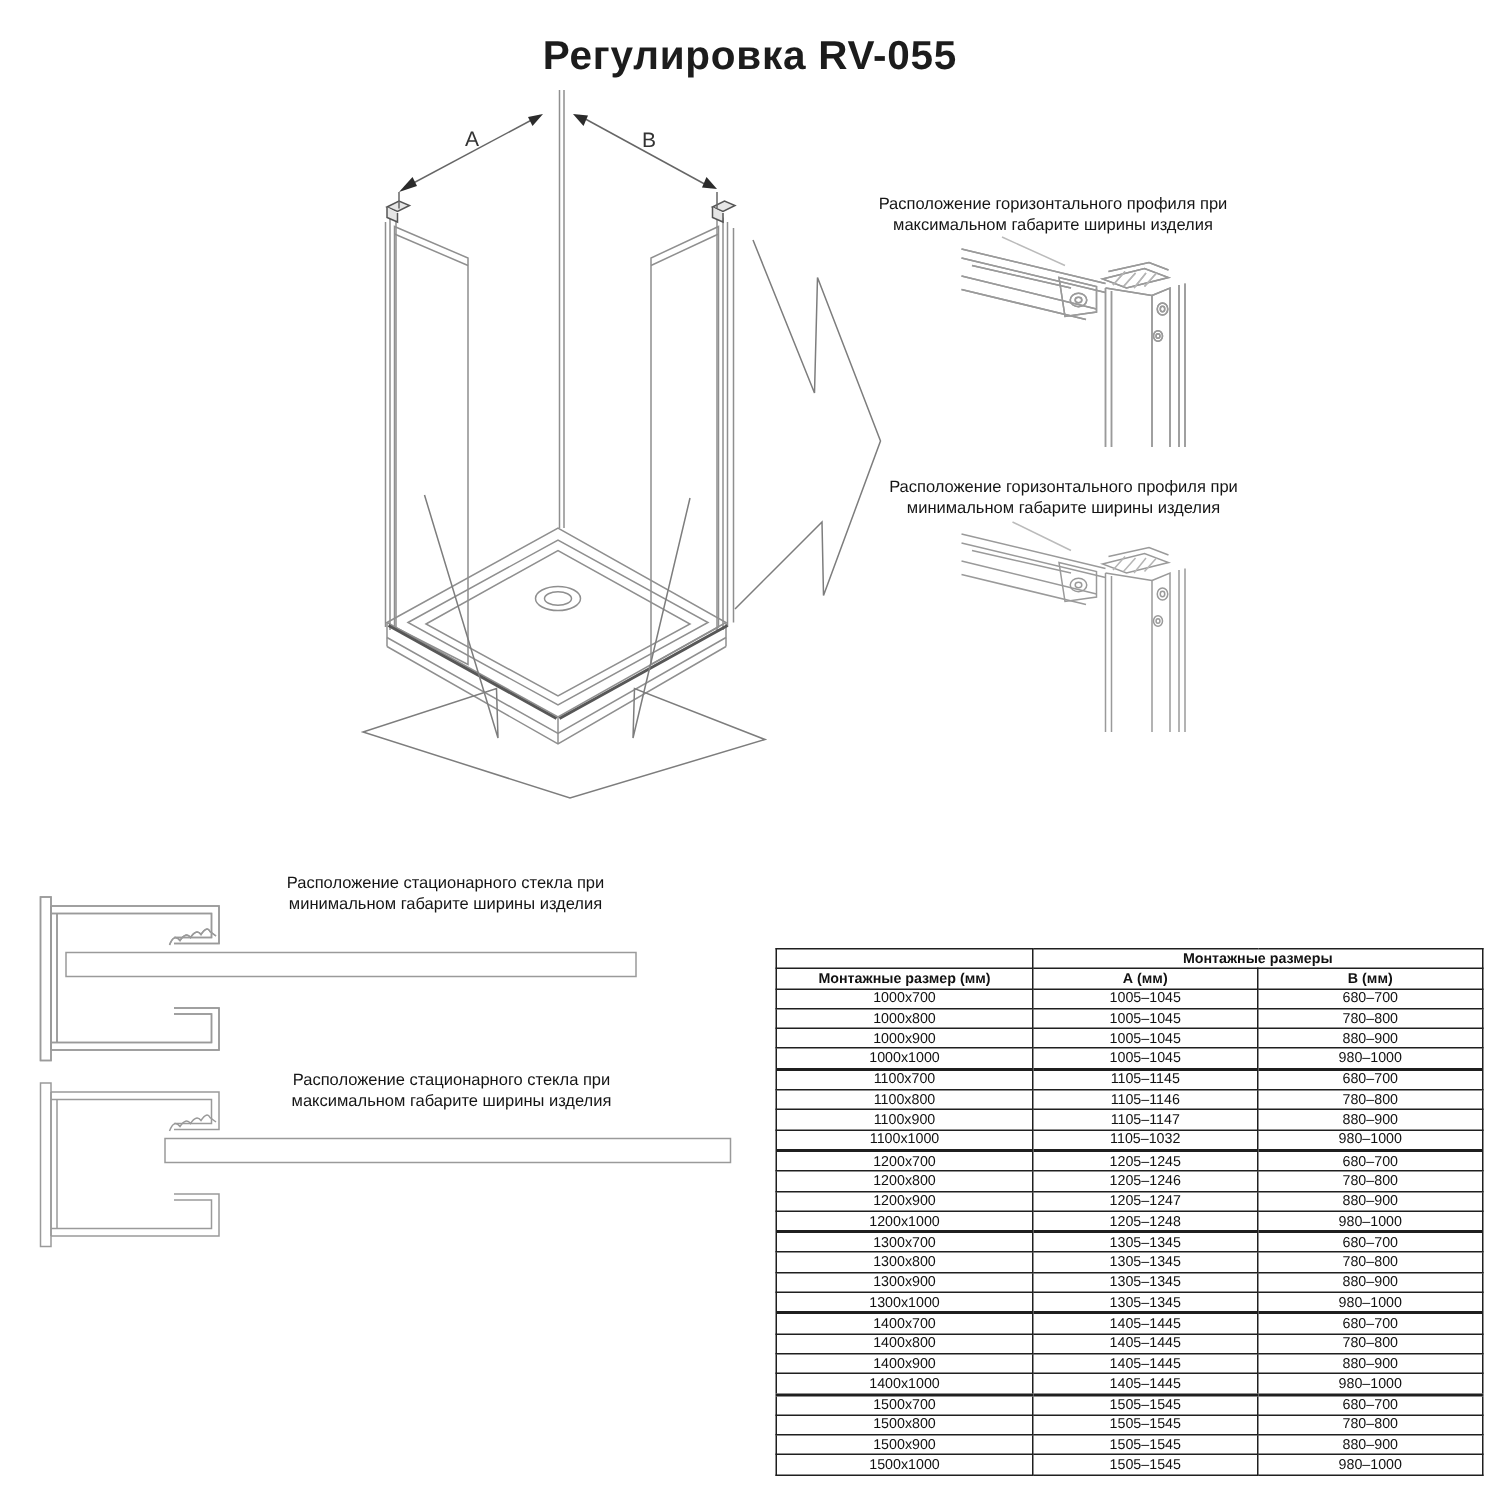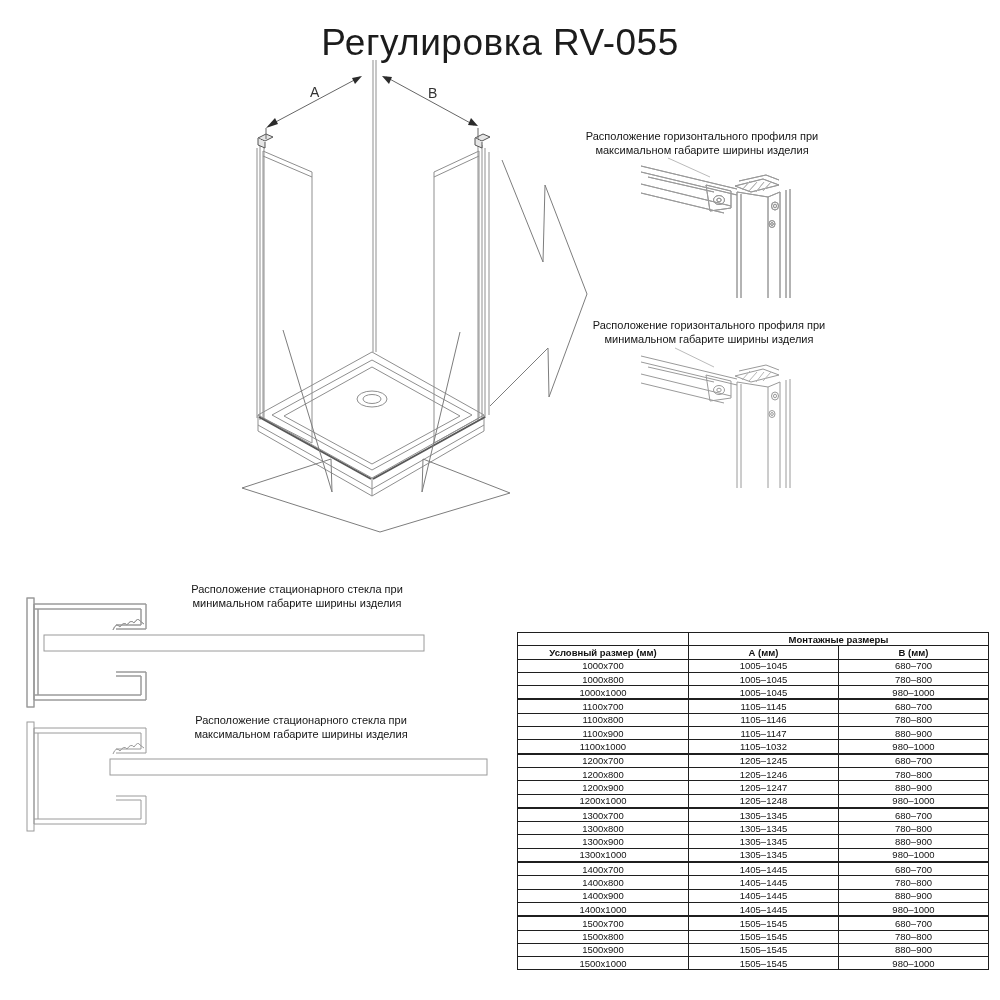--- a/index.html
+++ b/index.html
@@ -1,19 +1,19 @@
 <!DOCTYPE html>
 <html><head>
 <meta charset="utf-8">
 <style>
   html,body{margin:0;padding:0;background:#fff;}
   .page{position:relative;width:1000px;height:1000px;background:#fff;overflow:hidden;
         font-family:"Liberation Sans",sans-serif;color:#1a1a1a;}
   .title{position:absolute;top:22px;left:0;width:1000px;text-align:center;
-         font-size:37px;font-weight:normal;color:#1c1c1c;letter-spacing:.5px;}
+         font-size:27px;font-weight:bold;color:#1c1c1c;letter-spacing:.5px;}
   svg.art{position:absolute;left:0;top:0;}
   .callout{position:absolute;font-size:11px;font-weight:normal;line-height:13.5px;
            text-align:center;color:#151515;}
   .tbl-wrap{position:absolute;left:517px;top:632px;width:471px;}
   table.dims{width:100%;border-collapse:collapse;table-layout:fixed;border-radius:22px;}
   table.dims th,table.dims td{border:1px solid #1f1f1f;font-size:9.5px;line-height:11px;
            height:12.3px;padding:0 2px;text-align:center;white-space:nowrap;
            font-weight:normal;color:#111;}
   table.dims th{font-weight:bold;}
   table.dims col.c1{width:171px;} table.dims col.c2{width:150px;} table.dims col.c3{width:150px;}
@@ -185,37 +185,42 @@
           <col class="c1">
           <col class="c2">
           <col class="c3">
         </colgroup>
       <thead>
         <tr>
           <th class="blank"></th>
           <th colspan="2">Монтажные размеры</th>
         </tr>
         <tr>
-          <th>Условный размер (мм)</th>
+          <th>Монтажные размер (мм)</th>
           <th>А (мм)</th>
           <th>В (мм)</th>
         </tr>
       </thead>
       <tbody>
           <tr>
             <td>1000x700</td>
             <td>1005–1045</td>
             <td>680–700</td>
           </tr>
           <tr>
             <td>1000x800</td>
             <td>1005–1045</td>
             <td>780–800</td>
           </tr>
           <tr>
+            <td>1000x900</td>
+            <td>1005–1045</td>
+            <td>880–900</td>
+          </tr>
+          <tr>
             <td>1000x1000</td>
             <td>1005–1045</td>
             <td>980–1000</td>
           </tr>
           <tr class="group-start">
             <td>1100x700</td>
             <td>1105–1145</td>
             <td>680–700</td>
           </tr>
           <tr>

